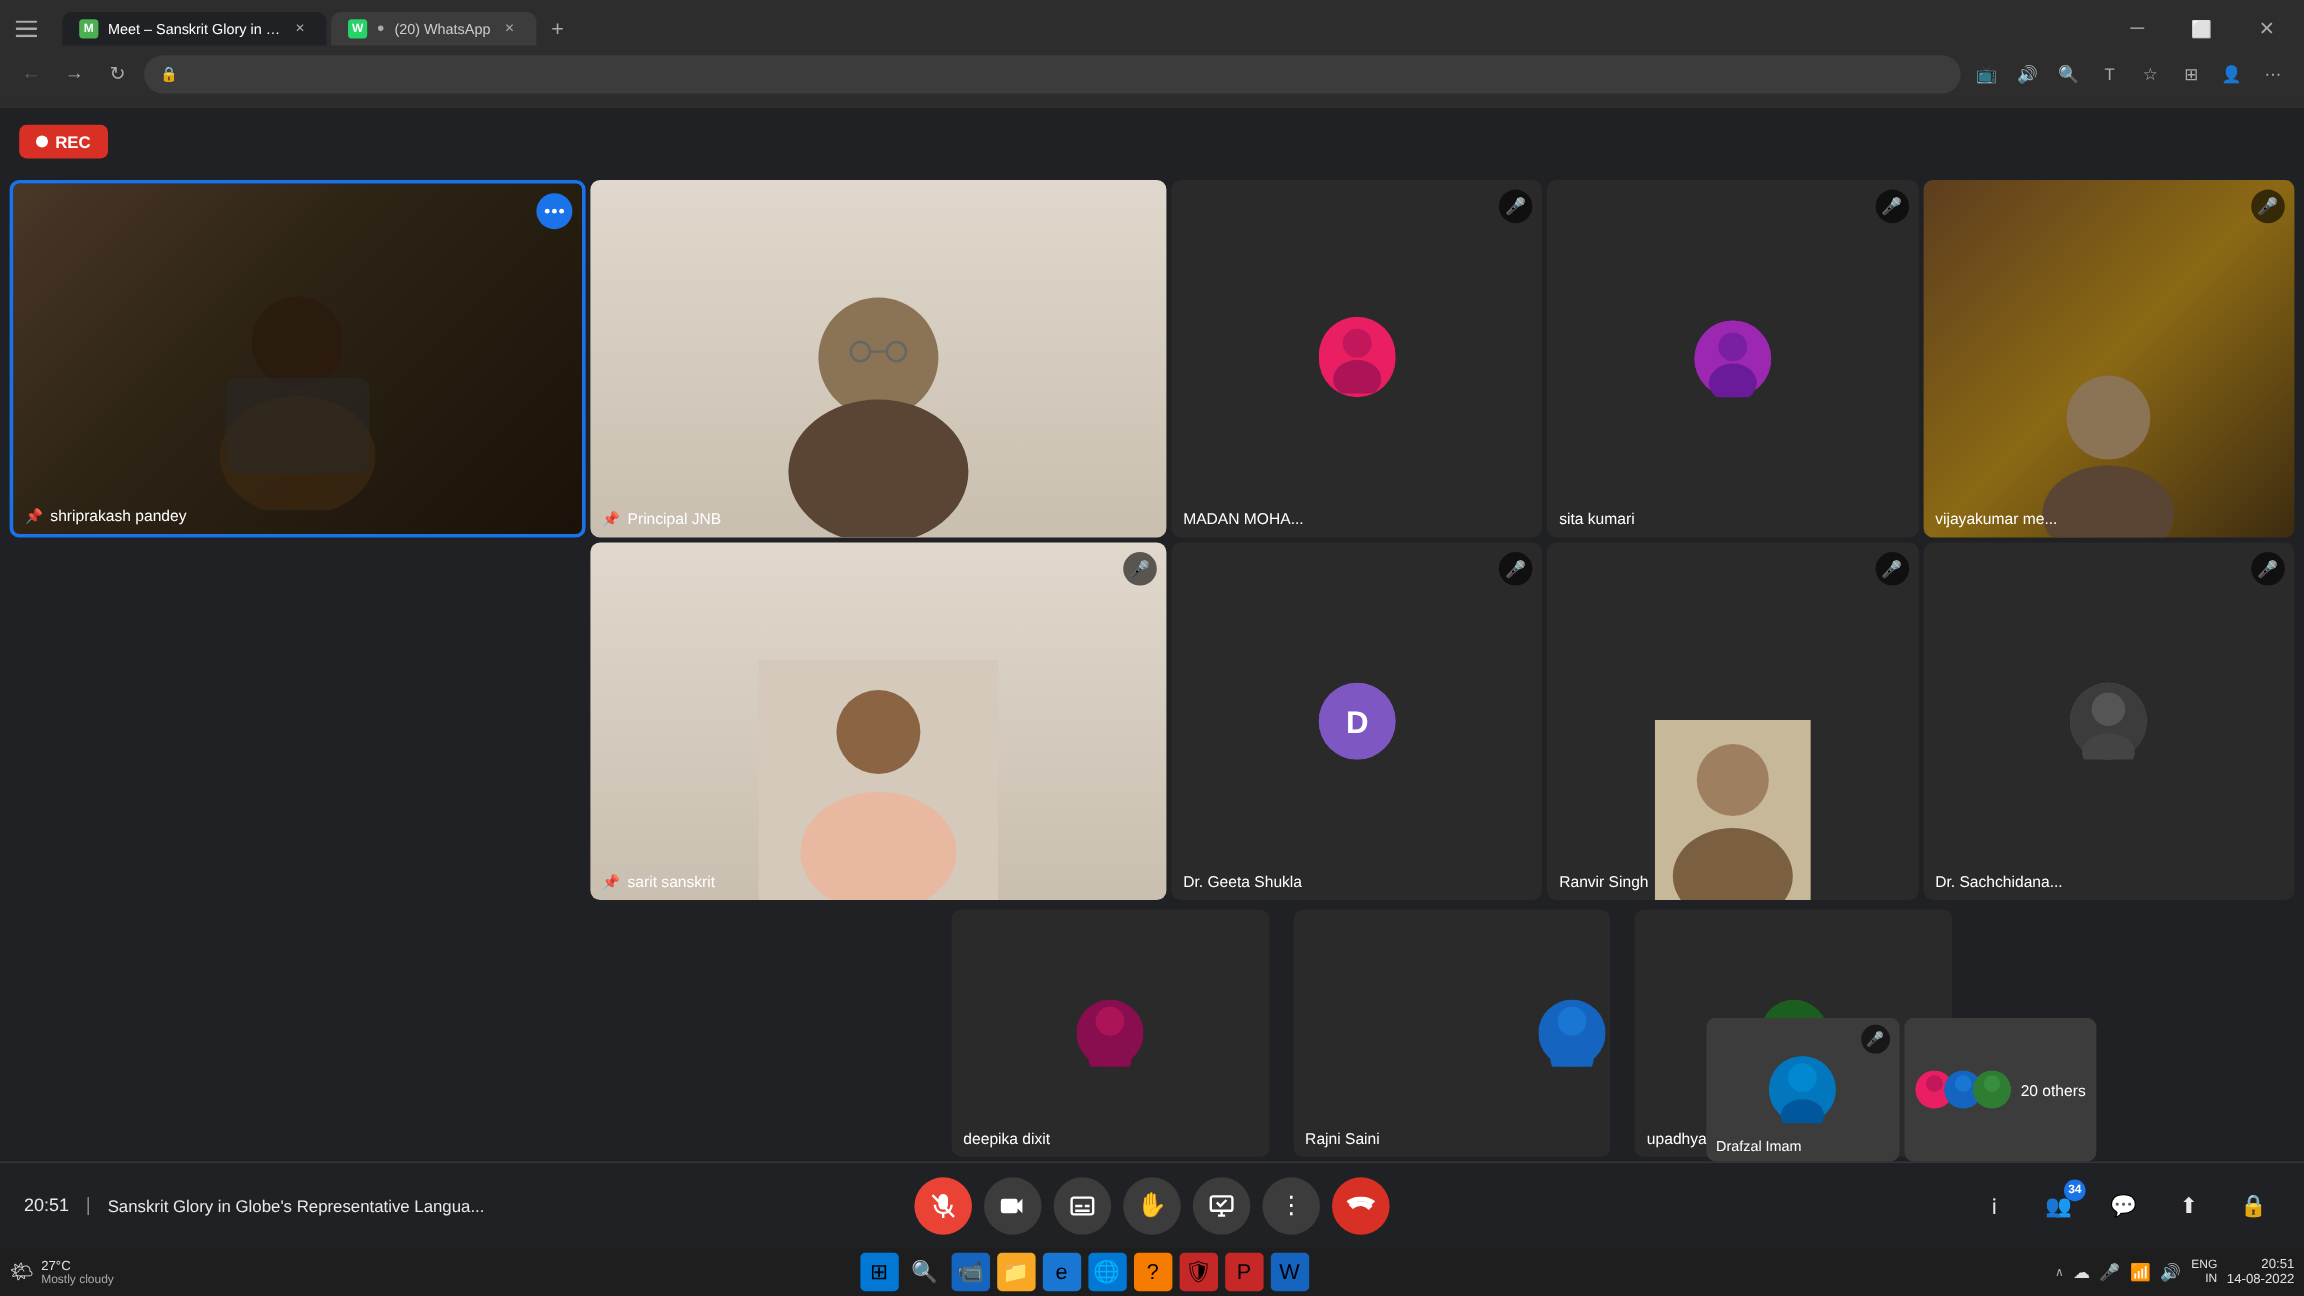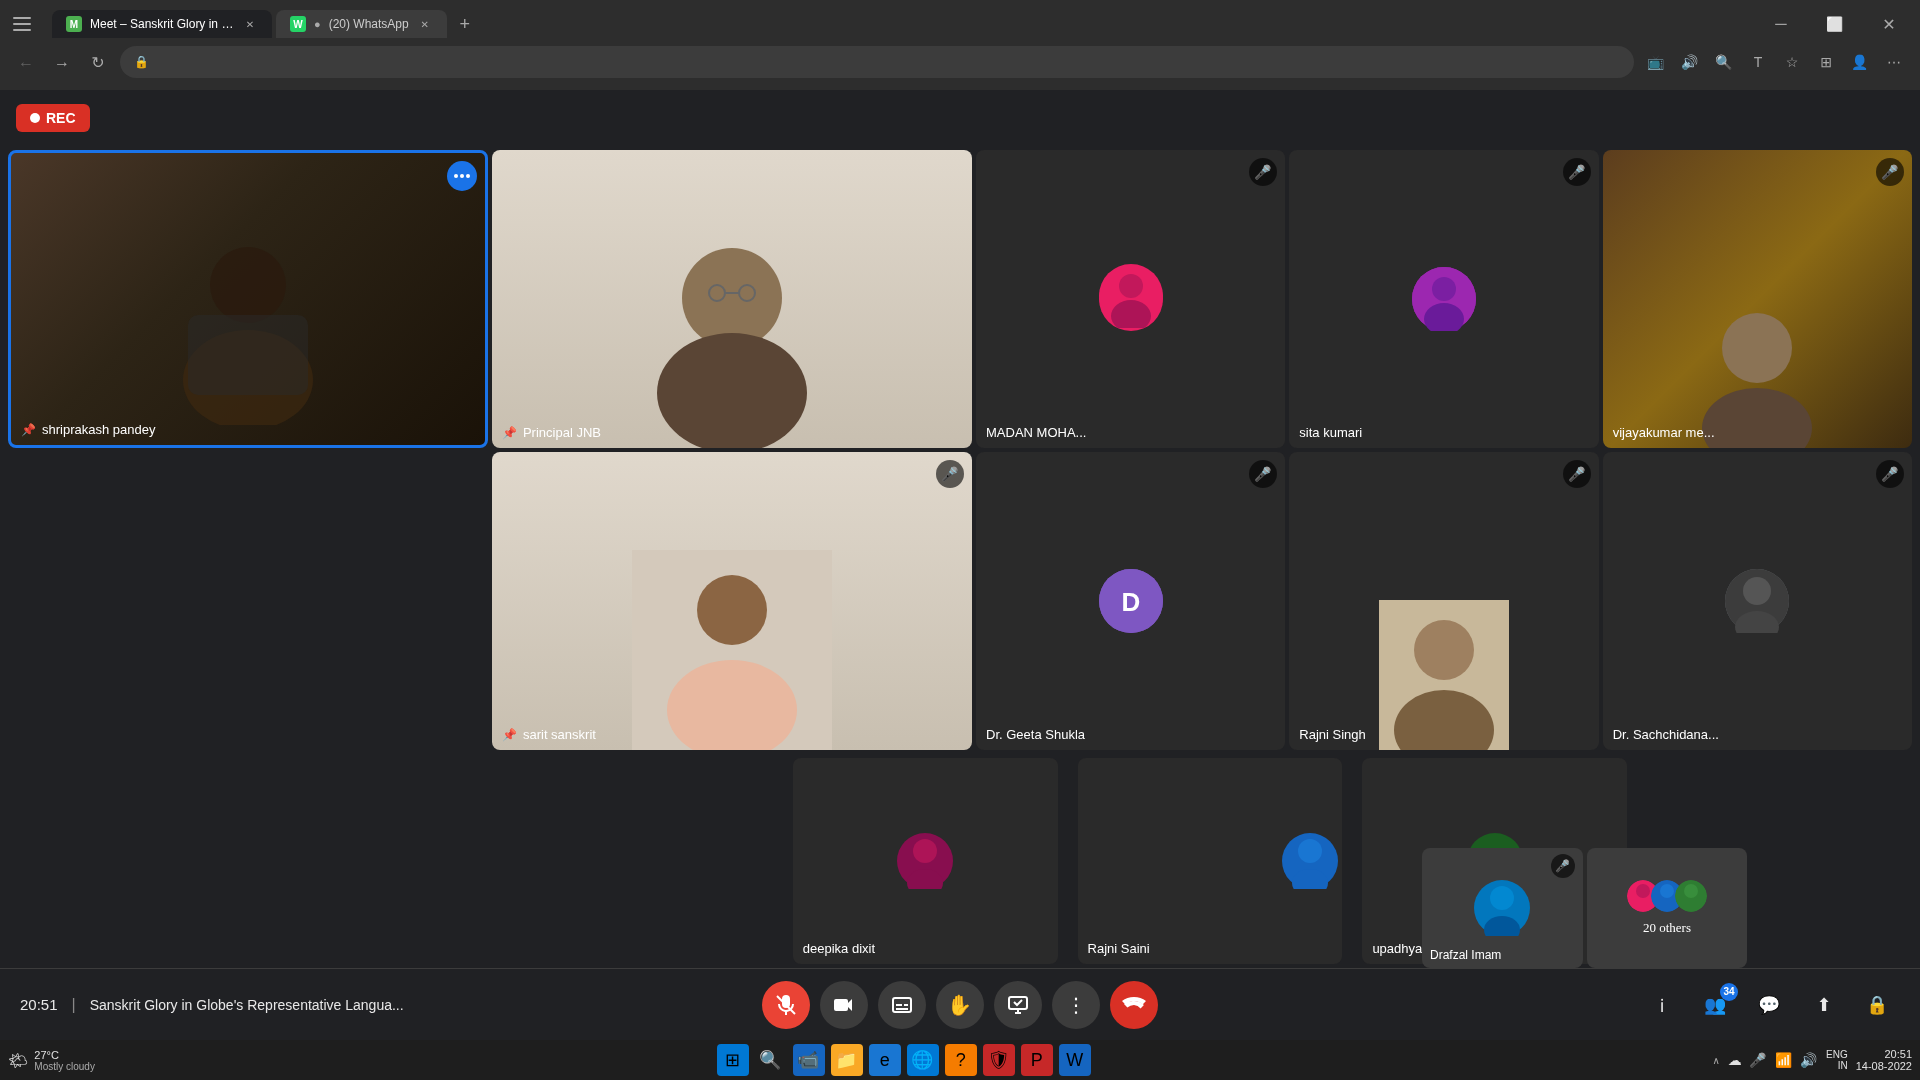--- a/index.html
+++ b/index.html
@@ -509,21 +509,21 @@
     </div>
 
     <div class="video-tile bg-dark" style="grid-column:4; grid-row:2; position:relative;">
       <svg width="130" height="150" viewBox="0 0 130 150" style="position:absolute;bottom:0;left:50%;transform:translateX(-50%);">
         <rect x="0" y="0" width="130" height="150" fill="#c8b89a"></rect>
         <circle cx="65" cy="50" r="30" fill="#9E8060"></circle>
         <ellipse cx="65" cy="130" rx="50" ry="40" fill="#7a6040"></ellipse>
       </svg>
       <div class="mic-off-icon">🎤</div>
       <div class="participant-name">
-        <span>Rajni Singh</span>
+        <span>Ranvir Singh</span>
       </div>
     </div>
 
     <div class="video-tile bg-dark" style="grid-column:5; grid-row:2; position:relative;">
       <div class="participant-avatar" style="background:#5f6368;">
         <svg width="64" height="64" viewBox="0 0 64 64">
           <circle cx="32" cy="32" r="32" fill="#3c3c3c"></circle>
           <circle cx="32" cy="22" r="14" fill="#555"></circle>
           <ellipse cx="32" cy="58" rx="22" ry="16" fill="#444"></ellipse>
         </svg>
@@ -676,21 +676,21 @@
   <div style="background:#3c3c3c; border-radius:8px; height:120px; position:relative; display:flex; align-items:center; justify-content:center;">
     <svg width="56" height="56" viewBox="0 0 56 56">
       <circle cx="28" cy="28" r="28" fill="#0277bd"></circle>
       <circle cx="28" cy="18" r="12" fill="#0288d1"></circle>
       <ellipse cx="28" cy="50" rx="18" ry="14" fill="#01579b"></ellipse>
     </svg>
     <div style="position:absolute;top:6px;right:8px;background:rgba(0,0,0,0.6);border-radius:50%;width:24px;height:24px;display:flex;align-items:center;justify-content:center;font-size:12px;color:white;">🎤</div>
     <div style="position:absolute;bottom:6px;left:8px;color:white;font-size:12px;">Drafzal Imam</div>
   </div>
 
-  <div style="background:#3c3c3c; border-radius:8px; height:120px; position:relative; display:flex; flex-direction:column; align-items:center; justify-content:center; gap:8px;font-family:Liberation Serif, serif;">
+  <div style="background:#3c3c3c; border-radius:8px; height:120px; position:relative; display:flex; flex-direction:row; align-items:center; justify-content:center; gap:8px;">
     <div style="display:flex;gap:-10px;">
       <svg width="32" height="32" style="border-radius:50%;" viewBox="0 0 32 32">
           <circle cx="16" cy="16" r="16" fill="#e91e63"></circle>
           <circle cx="16" cy="11" r="7" fill="#c2185b"></circle>
         </svg>
       <svg width="32" height="32" style="border-radius:50%;margin-left:-8px;" viewBox="0 0 32 32">
           <circle cx="16" cy="16" r="16" fill="#1565c0"></circle>
           <circle cx="16" cy="11" r="7" fill="#1976d2"></circle>
         </svg>
       <svg width="32" height="32" style="border-radius:50%;margin-left:-8px;" viewBox="0 0 32 32">

